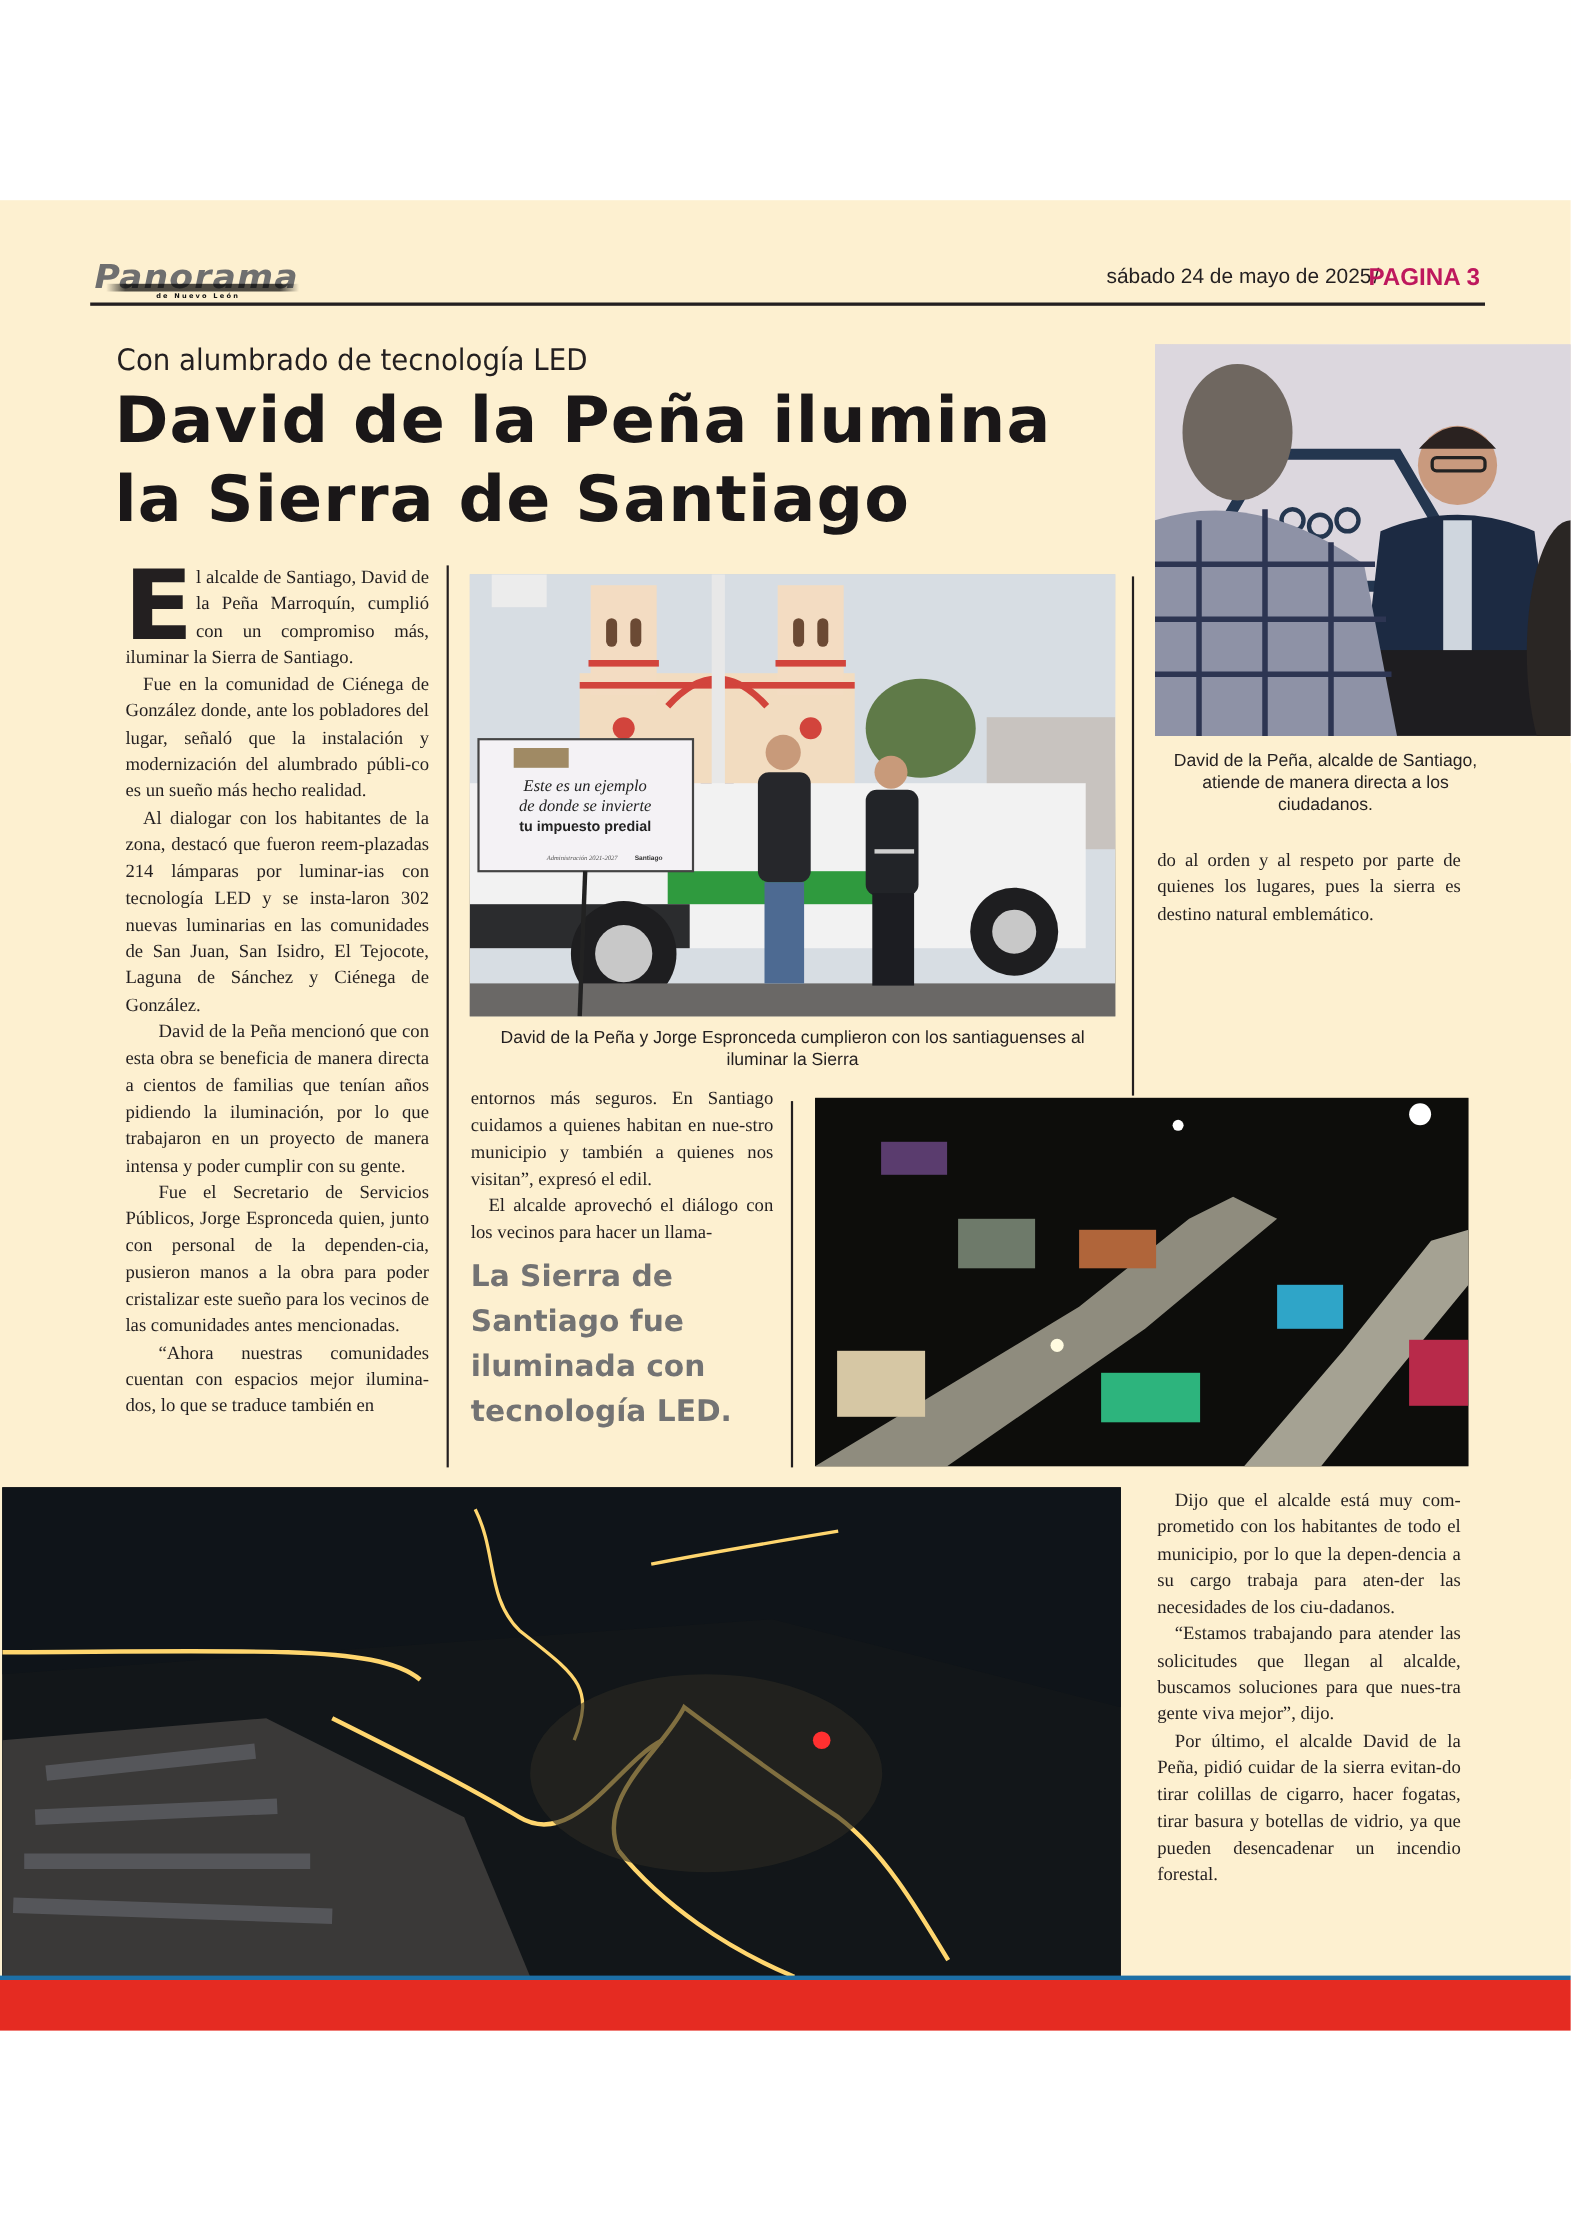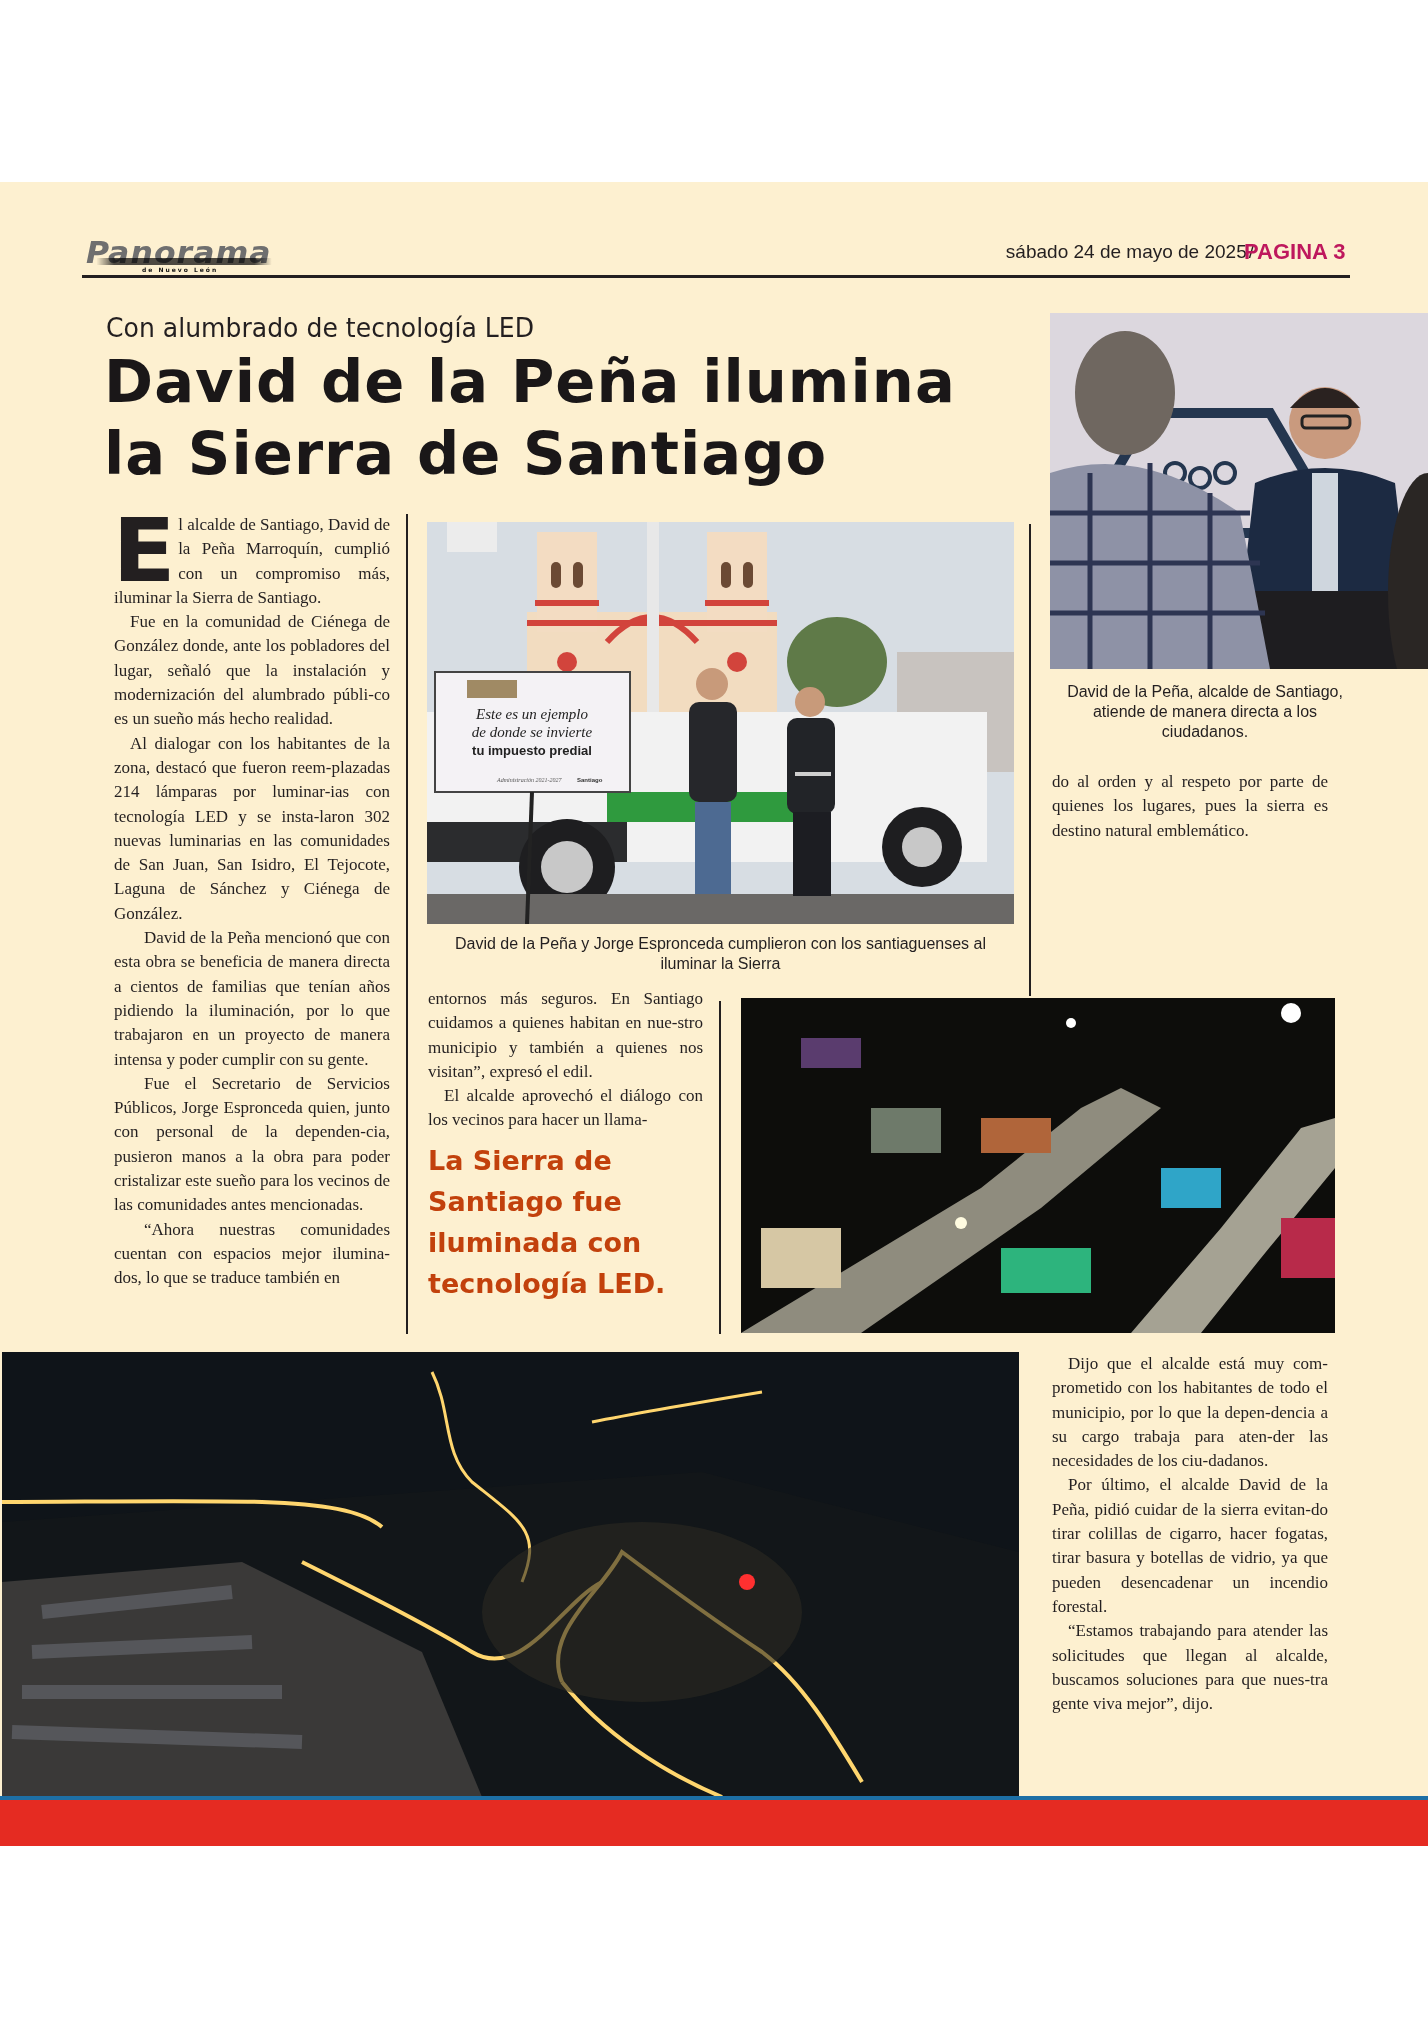--- a/index.html
+++ b/index.html
@@ -23,21 +23,21 @@
   .headline { position:absolute; left:104px; top:346px; width:860px; font-family:"DejaVu Sans", sans-serif; font-weight:bold; font-size:58px; line-height:72px; color:#1a1718; letter-spacing:1px; transform:scaleX(1.02); transform-origin:left; }
 
   
   .col { position:absolute; font-family:"Liberation Serif", serif; font-size:17px; line-height:24.3px; color:#231f20; text-align:justify; hyphens:manual; }
   .col p { text-indent:16px; }
   .col p.noindent { text-indent:0; }
   .col p.deep { text-indent:30px; }
   .col1 { left:114px; top:513px; width:276px; }
   .dropcap { float:left; font-family:"DejaVu Sans", sans-serif; font-weight:bold; font-size:88px; line-height:68px; height:68px; margin:4px 4px 0 0; color:#231f20; transform:scaleX(1.05); }
   .col2 { left:428px; top:987px; width:275px; }
-  .pullquote { position:absolute; left:428px; top:1140px; width:270px; font-family:"DejaVu Sans", sans-serif; font-weight:bold; font-size:27px; line-height:41px; color:#c2410c; }
+  .pullquote { position:absolute; left:428px; top:1140px; width:270px; font-family:"DejaVu Sans", sans-serif; font-weight:bold; font-size:27px; line-height:41px; color:#737373; }
   .col3 { left:1052px; top:770px; width:276px; }
   .col4 { left:1052px; top:1352px; width:276px; }
 
   
   .vrule { position:absolute; width:2px; background:#231f20; }
 
   
   .photo { position:absolute; overflow:hidden; }
   .photo-truck { left:427px; top:522px; width:587px; height:402px; background:linear-gradient(180deg,#cfd6dd 0%,#dfe3e6 40%,#8a8a86 75%,#5a5b5c 100%); }
   .photo-office { left:1050px; top:313px; width:378px; height:356px; background:linear-gradient(90deg,#d6d0d8 0%,#e7e3ea 50%,#dcd6de 100%); }
@@ -203,18 +203,18 @@
     <path d="M560 330 C540 280 600 240 620 200 C660 230 700 260 760 300 C800 330 830 380 860 430" stroke="#ffd66e" stroke-width="4" fill="none"></path>
     <path d="M560 330 C600 380 660 420 720 445" stroke="#ffd66e" stroke-width="4" fill="none"></path>
     <path d="M590 70 C640 60 700 50 760 40" stroke="#ffd66e" stroke-width="3" fill="none"></path>
     <ellipse cx="640" cy="260" rx="160" ry="90" fill="#2c2a22" opacity="0.6"></ellipse>
     <circle cx="745" cy="230" r="8" fill="#ff3030"></circle>
   </svg>
 </div>
 
 <div class="col col4">
   <p>Dijo que el alcalde está muy com-prometido con los habitantes de todo el municipio, por lo que la depen-dencia a su cargo trabaja para aten-der las necesidades de los ciu-dadanos.</p>
+  <p>“Estamos trabajando para atender las solicitudes que llegan al alcalde, buscamos soluciones para que nues-tra gente viva mejor”, dijo.</p>
   <p>Por último, el alcalde David de la Peña, pidió cuidar de la sierra evitan-do tirar colillas de cigarro, hacer fogatas, tirar basura y botellas de vidrio, ya que pueden desencadenar un incendio forestal.</p>
-  <p>“Estamos trabajando para atender las solicitudes que llegan al alcalde, buscamos soluciones para que nues-tra gente viva mejor”, dijo.</p>
 </div>
 
 <div class="footer-blue"></div>
 <div class="footer-red"></div>
 
 </body></html>

